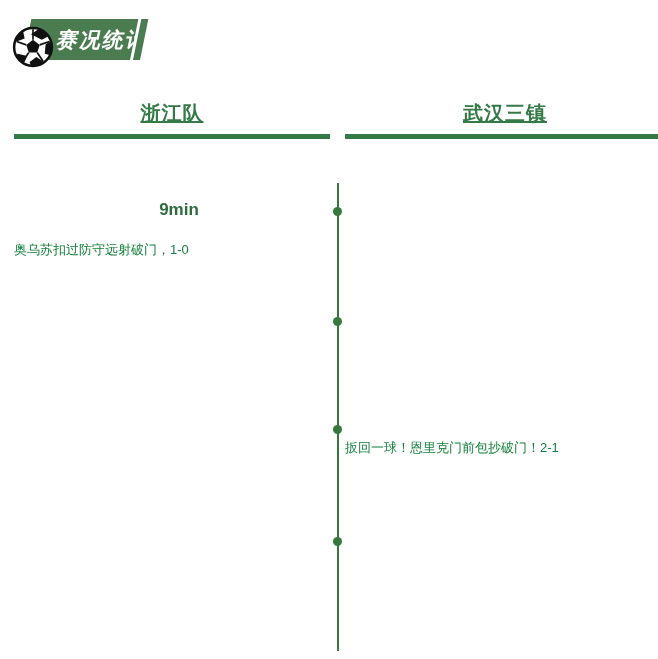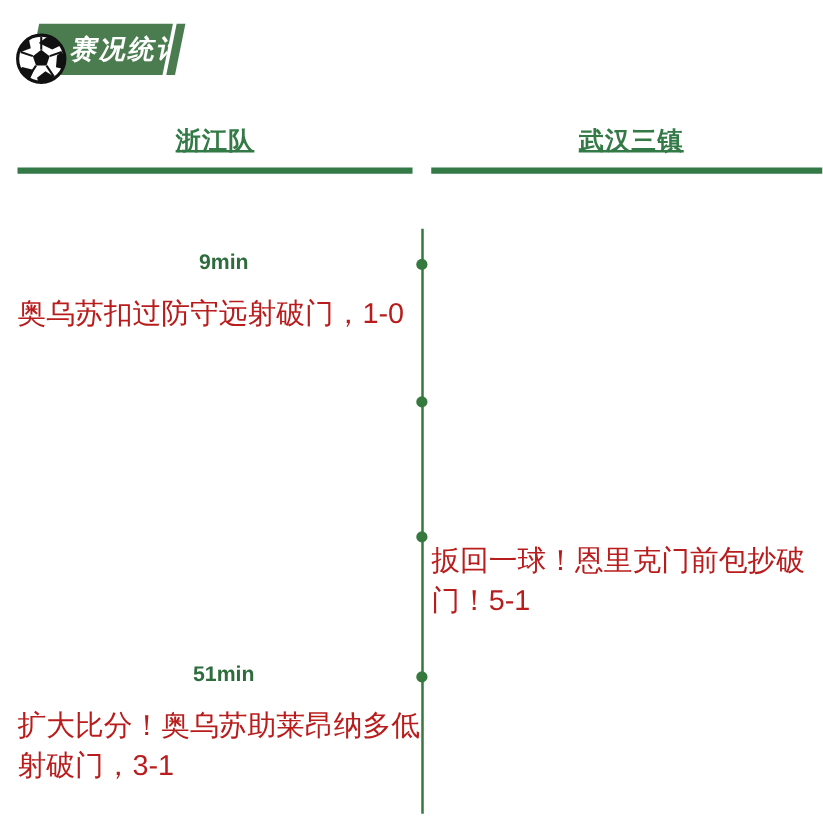--- a/index.html
+++ b/index.html
@@ -33,21 +33,21 @@
   
   .tl-line{position:absolute;left:337px;top:183px;width:2px;height:468px;background:#36793e;}
   .dot{position:absolute;left:333px;width:9px;height:9px;border-radius:50%;background:#36793e;}
   .event{position:absolute;}
   .event.left{left:14px;width:330px;}
   .event.right{left:345px;width:313px;}
   .event-time{
     text-align:center;color:#2e6b3d;font-weight:bold;font-size:17px;line-height:20px;
   }
   .event-desc{
-    margin-top:14px;color:#b91c1c;font-size:23px;line-height:32px;text-align:left;
+    margin-top:14px;color:#15803d;font-size:13px;line-height:32px;text-align:left;
   }
 </style>
 </head>
 <body>
 
 <div id="stage">
 
   <div class="banner">
     <div class="banner-label">赛况统计</div>
   </div>
@@ -88,21 +88,17 @@
 
   <div class="tl-line"></div>
 
 <div class="event left" style="top: 200px;">
       <div class="event-time">9min</div>
       <div class="event-desc">奥乌苏扣过防守远射破门，1-0</div>
     </div>
     <div class="dot" style="top: 207px;"></div>
     <div class="dot" style="top: 317px;"></div>
     <div class="event right" style="top: 418px;">
-      <div class="event-desc">扳回一球！恩里克门前包抄破门！5-1</div>
+      <div class="event-desc">扳回一球！恩里克门前包抄破门！2-1</div>
     </div>
     <div class="dot" style="top: 425px;"></div>
-    <div class="event left" style="top: 530px;">
-      <div class="event-time">51min</div>
-      <div class="event-desc">扩大比分！奥乌苏助莱昂纳多低射破门，3-1</div>
-    </div>
     <div class="dot" style="top: 537px;"></div>
   </div>
 
 </body></html>

